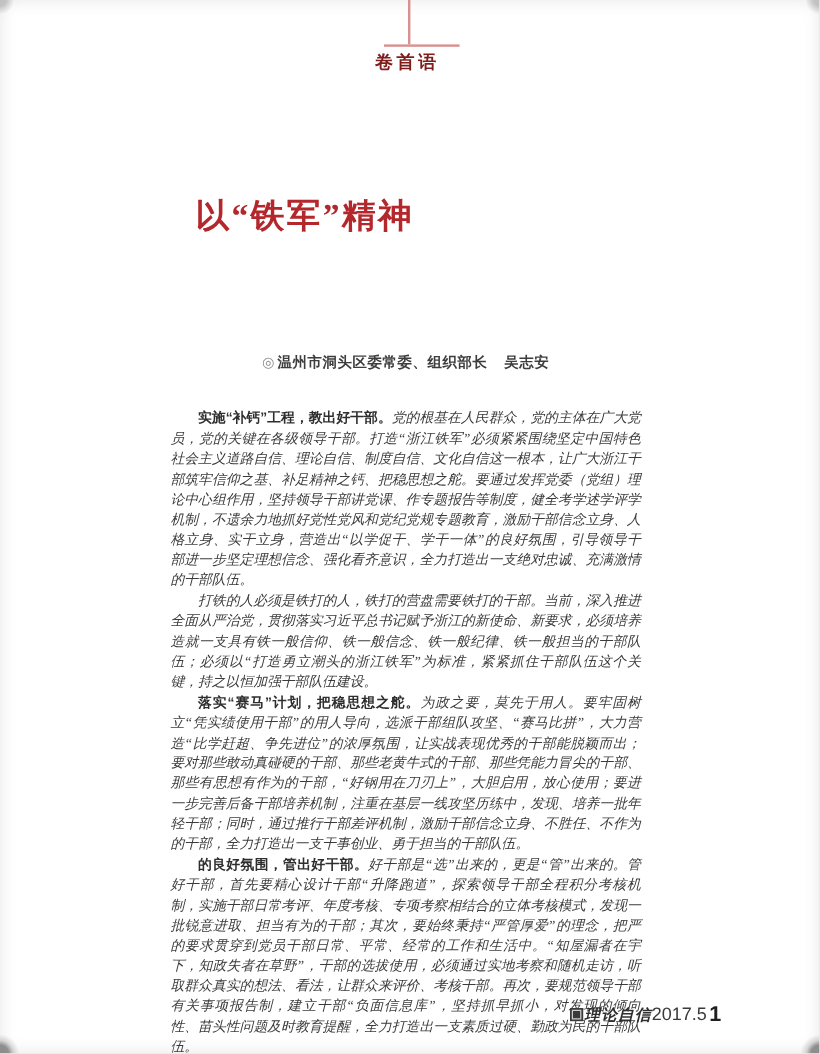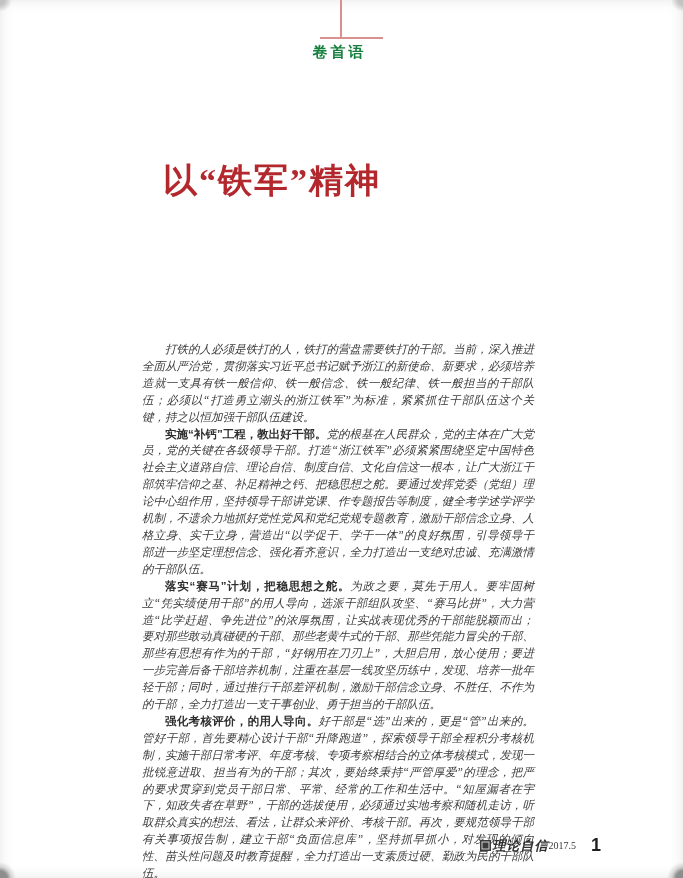--- a/index.html
+++ b/index.html
@@ -17,27 +17,27 @@
   .corner.br{right:0;bottom:0;background:radial-gradient(circle at 100% 100%, rgba(60,60,60,0.55) 0 7px, rgba(60,60,60,0.18) 11px, transparent 16px);}
   .corner.tl{left:0;top:0;background:radial-gradient(circle at 0% 0%, rgba(60,60,60,0.25) 0 5px, transparent 12px);}
   .corner.tr{right:0;top:0;background:radial-gradient(circle at 100% 0%, rgba(60,60,60,0.25) 0 5px, transparent 12px);}
 
   .rule-v{position:absolute;left:340px;top:0;width:2px;height:37px;background:#d9908e;}
   .rule-h{position:absolute;left:320px;top:37px;width:63px;height:2px;background:#d9908e;}
   .section-label{
     position:absolute;left:0;top:43px;width:679px;
     text-align:center;
     font-family:"Liberation Sans","DejaVu Sans",sans-serif;
-    font-size:15px;font-weight:600;color:#15803d;letter-spacing:3px;
+    font-size:15px;font-weight:600;color:#7f1d1d;letter-spacing:3px;
   }
 
   .title{
     position:absolute;left:163px;top:156px;margin:0;
     color:#b3282d;
-    font-size:34px;font-weight:700;letter-spacing:2px;
+    font-size:28px;font-weight:700;letter-spacing:2px;
     line-height:50px;
   }
   .title .title-line{display:block;}
 
   .author{
     position:absolute;left:142px;top:294px;width:392px;
     text-align:center;
     font-family:"Liberation Sans","DejaVu Sans",sans-serif;
     font-size:12px;font-weight:700;color:#3d3d3d;letter-spacing:0.5px;
   }
@@ -66,48 +66,51 @@
   .seal-icon{
     display:inline-block;width:11px;height:11px;margin-right:1px;
     background:#3a3a3a;
     box-shadow:inset 0 0 0 1.5px #3a3a3a, inset 0 0 0 2.5px #cfcfcf;
   }
   .journal-name{
     font-style:italic;font-weight:700;letter-spacing:1px;
     font-size:13px;color:#2f2f2f;
   }
   .issue{
-    font-family:Liberation Serif, serif;
-    font-size:10px;color:#3a3a3a;margin-right:15px;
+    font-family:Liberation Sans, sans-serif;
+    font-size:15px;color:#3a3a3a;margin-right:2px;
   }
   .page-number{
     font-family:"Liberation Sans","DejaVu Sans",sans-serif;
     font-size:18px;font-weight:700;color:#1f1f1f;
   }
 </style>
 </head>
 <body>
 
 <div class="page">
 
   <div class="rule-v"></div>
   <div class="rule-h"></div>
 
   <div class="section-label">卷首语</div>
 
   <h1 class="title">
     <span class="title-line">以“铁军”精神</span>
   </h1>
 
+  <div class="author">
+    <span class="marker">◎</span><span>温州市洞头区委常委、组织部长</span><span class="name">吴志安</span>
+  </div>
 
   <div class="body-text">
+    <p><span class="lead">实施“补钙”工程，教出好干部。</span><span>党的根基在人民群众，党的主体在广大党员，党的关键在各级领导干部。打造“浙江铁军”必须紧紧围绕坚定中国特色社会主义道路自信、理论自信、制度自信、文化自信这一根本，让广大浙江干部筑牢信仰之基、补足精神之钙、把稳思想之舵。要通过发挥党委（党组）理论中心组作用，坚持领导干部讲党课、作专题报告等制度，健全考学述学评学机制，不遗余力地抓好党性党风和党纪党规专题教育，激励干部信念立身、人格立身、实干立身，营造出“以学促干、学干一体”的良好氛围，引导领导干部进一步坚定理想信念、强化看齐意识，全力打造出一支绝对忠诚、充满激情的干部队伍。</span></p>
     <p><span class="lead"></span><span>打铁的人必须是铁打的人，铁打的营盘需要铁打的干部。当前，深入推进全面从严治党，贯彻落实习近平总书记赋予浙江的新使命、新要求，必须培养造就一支具有铁一般信仰、铁一般信念、铁一般纪律、铁一般担当的干部队伍；必须以“打造勇立潮头的浙江铁军”为标准，紧紧抓住干部队伍这个关键，持之以恒加强干部队伍建设。</span></p>
-    <p><span class="lead">实施“补钙”工程，教出好干部。</span><span>党的根基在人民群众，党的主体在广大党员，党的关键在各级领导干部。打造“浙江铁军”必须紧紧围绕坚定中国特色社会主义道路自信、理论自信、制度自信、文化自信这一根本，让广大浙江干部筑牢信仰之基、补足精神之钙、把稳思想之舵。要通过发挥党委（党组）理论中心组作用，坚持领导干部讲党课、作专题报告等制度，健全考学述学评学机制，不遗余力地抓好党性党风和党纪党规专题教育，激励干部信念立身、人格立身、实干立身，营造出“以学促干、学干一体”的良好氛围，引导领导干部进一步坚定理想信念、强化看齐意识，全力打造出一支绝对忠诚、充满激情的干部队伍。</span></p>
     <p><span class="lead">落实“赛马”计划，把稳思想之舵。</span><span>为政之要，莫先于用人。要牢固树立“凭实绩使用干部”的用人导向，选派干部组队攻坚、“赛马比拼”，大力营造“比学赶超、争先进位”的浓厚氛围，让实战表现优秀的干部能脱颖而出；要对那些敢动真碰硬的干部、那些老黄牛式的干部、那些凭能力冒尖的干部、那些有思想有作为的干部，“好钢用在刀刃上”，大胆启用，放心使用；要进一步完善后备干部培养机制，注重在基层一线攻坚历练中，发现、培养一批年轻干部；同时，通过推行干部差评机制，激励干部信念立身、不胜任、不作为的干部，全力打造出一支干事创业、勇于担当的干部队伍。</span></p>
-    <p><span class="lead">强化考核评价，的用人导向。</span><span>好干部是“选”出来的，更是“管”出来的。管好干部，首先要精心设计干部“升降跑道”，探索领导干部全程积分考核机制，实施干部日常考评、年度考核、专项考察相结合的立体考核模式，发现一批锐意进取、担当有为的干部；其次，要始终秉持“严管厚爱”的理念，把严的要求贯穿到党员干部日常、平常、经常的工作和生活中。“知屋漏者在宇下，知政失者在草野”，干部的选拔使用，必须通过实地考察和随机走访，听取群众真实的想法、看法，让群众来评价、考核干部。再次，要规范领导干部有关事项报告制，建立干部“负面信息库”，坚持抓早抓小，对发现的倾向性、苗头性问题及时教育提醒，全力打造出一支素质过硬、勤政为民的干部队伍。</span></p>
+    <p><span class="lead">的良好氛围，管出好干部。</span><span>好干部是“选”出来的，更是“管”出来的。管好干部，首先要精心设计干部“升降跑道”，探索领导干部全程积分考核机制，实施干部日常考评、年度考核、专项考察相结合的立体考核模式，发现一批锐意进取、担当有为的干部；其次，要始终秉持“严管厚爱”的理念，把严的要求贯穿到党员干部日常、平常、经常的工作和生活中。“知屋漏者在宇下，知政失者在草野”，干部的选拔使用，必须通过实地考察和随机走访，听取群众真实的想法、看法，让群众来评价、考核干部。再次，要规范领导干部有关事项报告制，建立干部“负面信息库”，坚持抓早抓小，对发现的倾向性、苗头性问题及时教育提醒，全力打造出一支素质过硬、勤政为民的干部队伍。</span></p>
   </div>
 
   <div class="footer">
     <span class="seal-icon"></span>
     <span class="journal-name">理论自信</span>
     <span class="issue">2017.5</span>
     <span class="page-number">1</span>
   </div>
 
   <div class="corner tl"></div>

